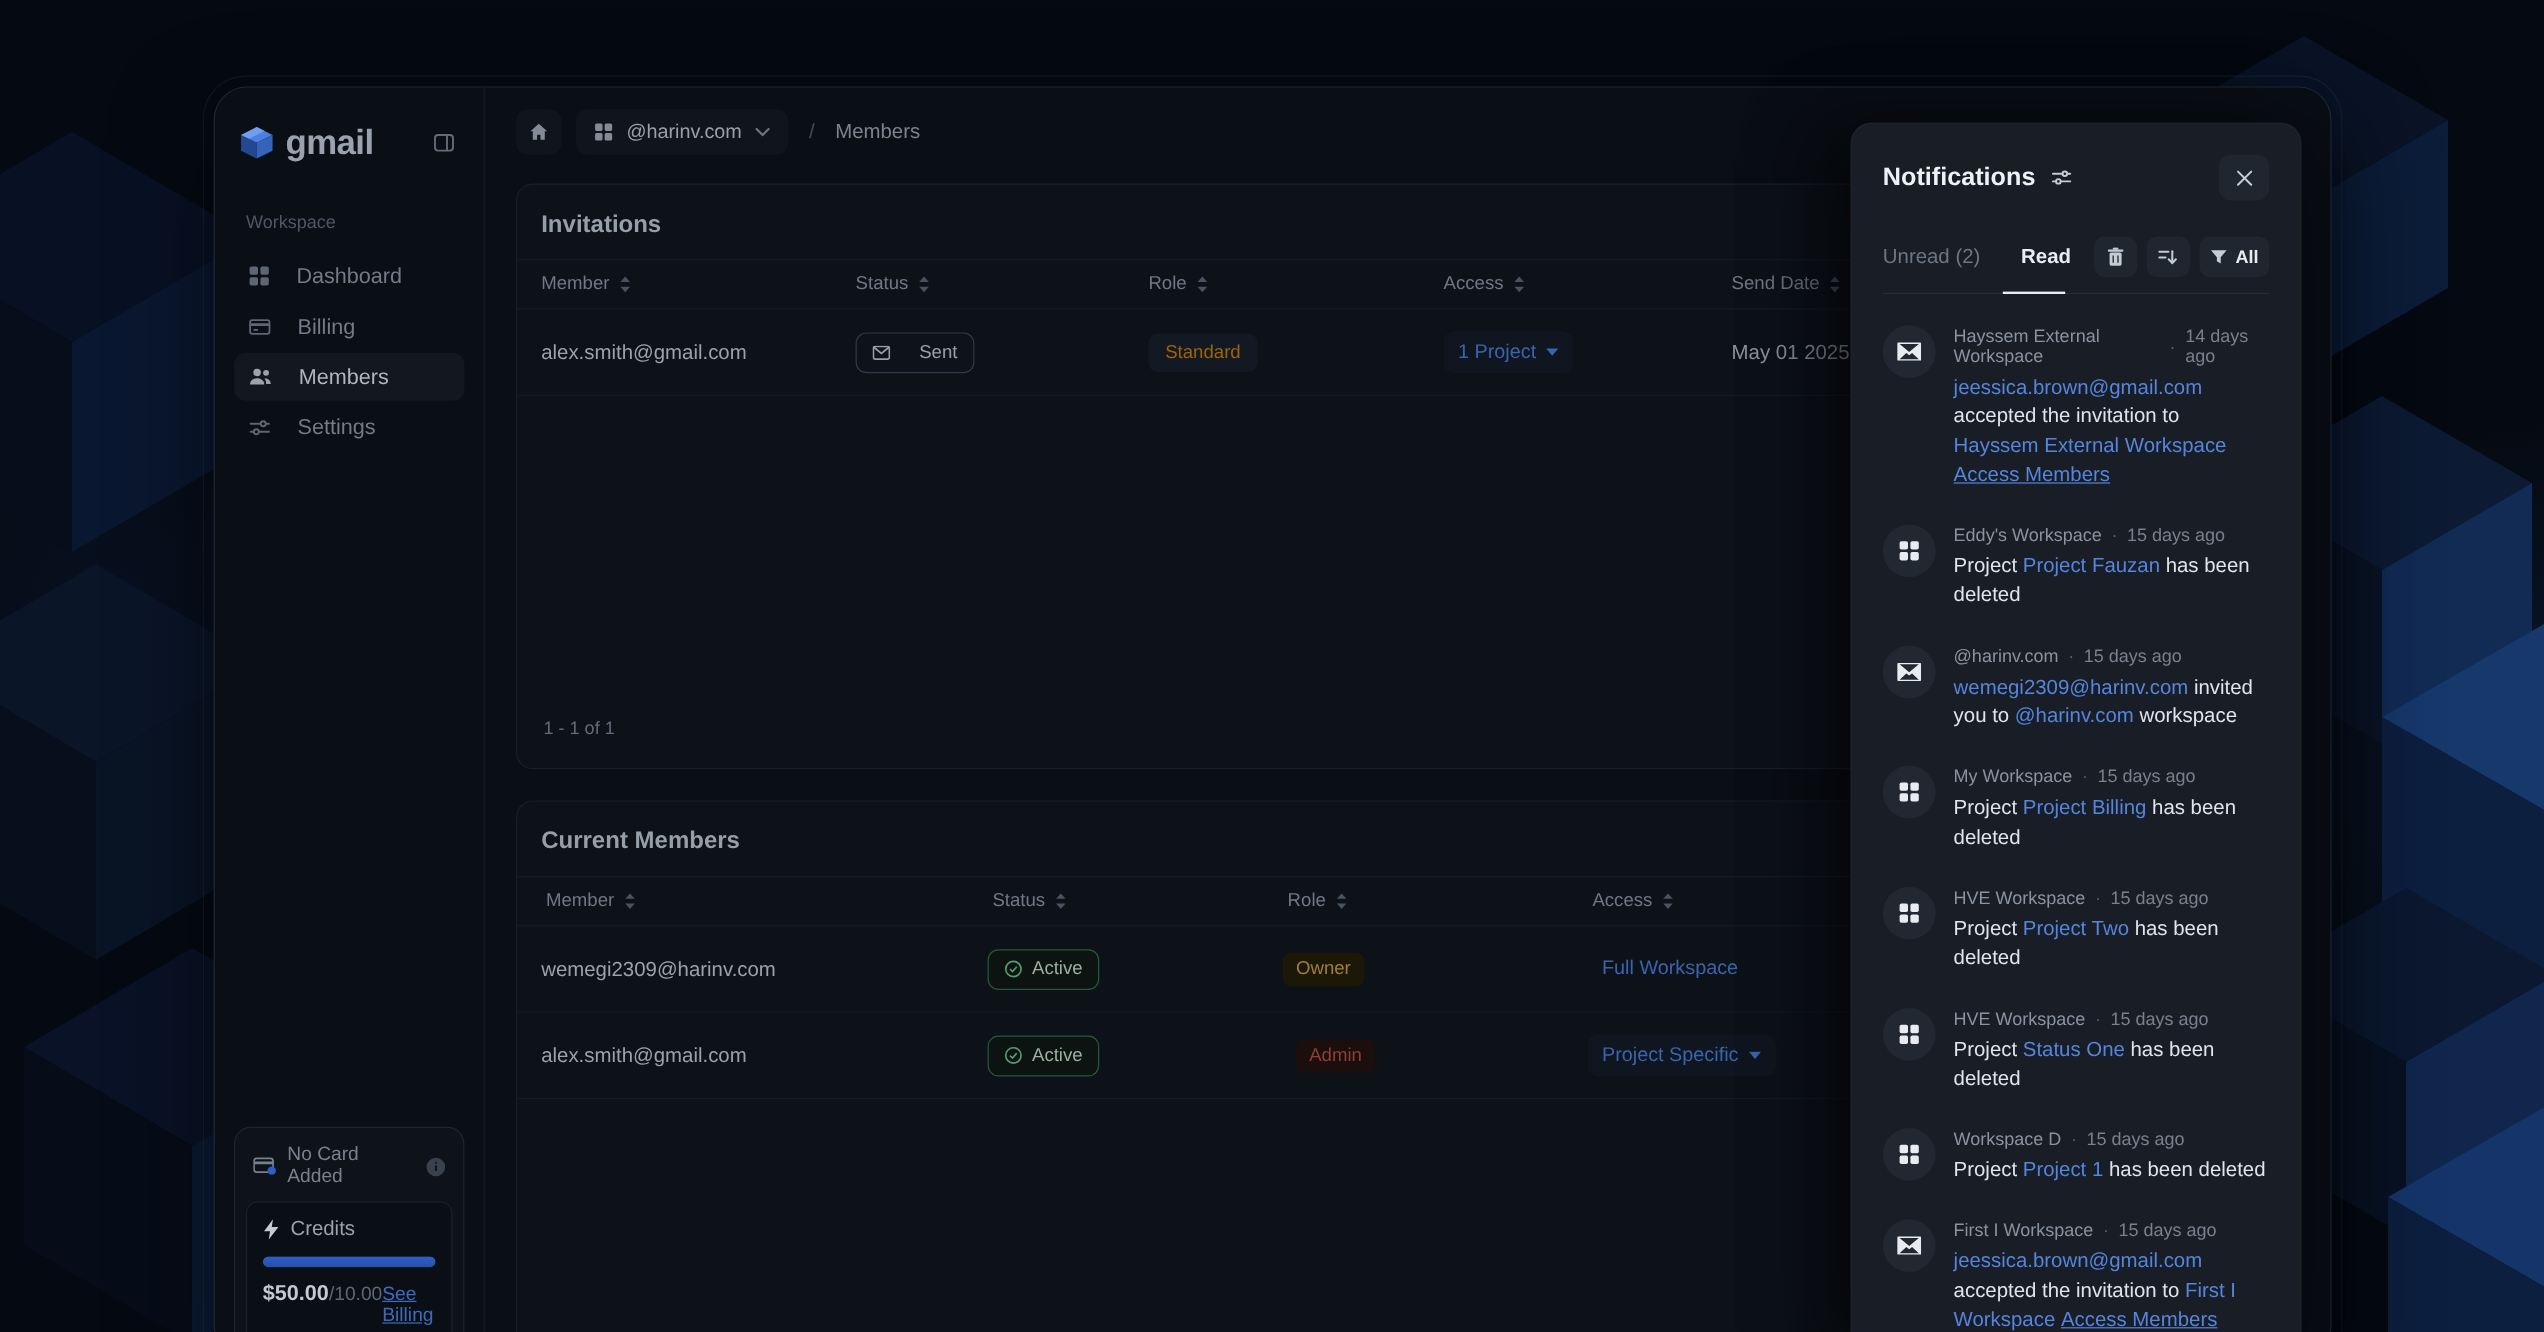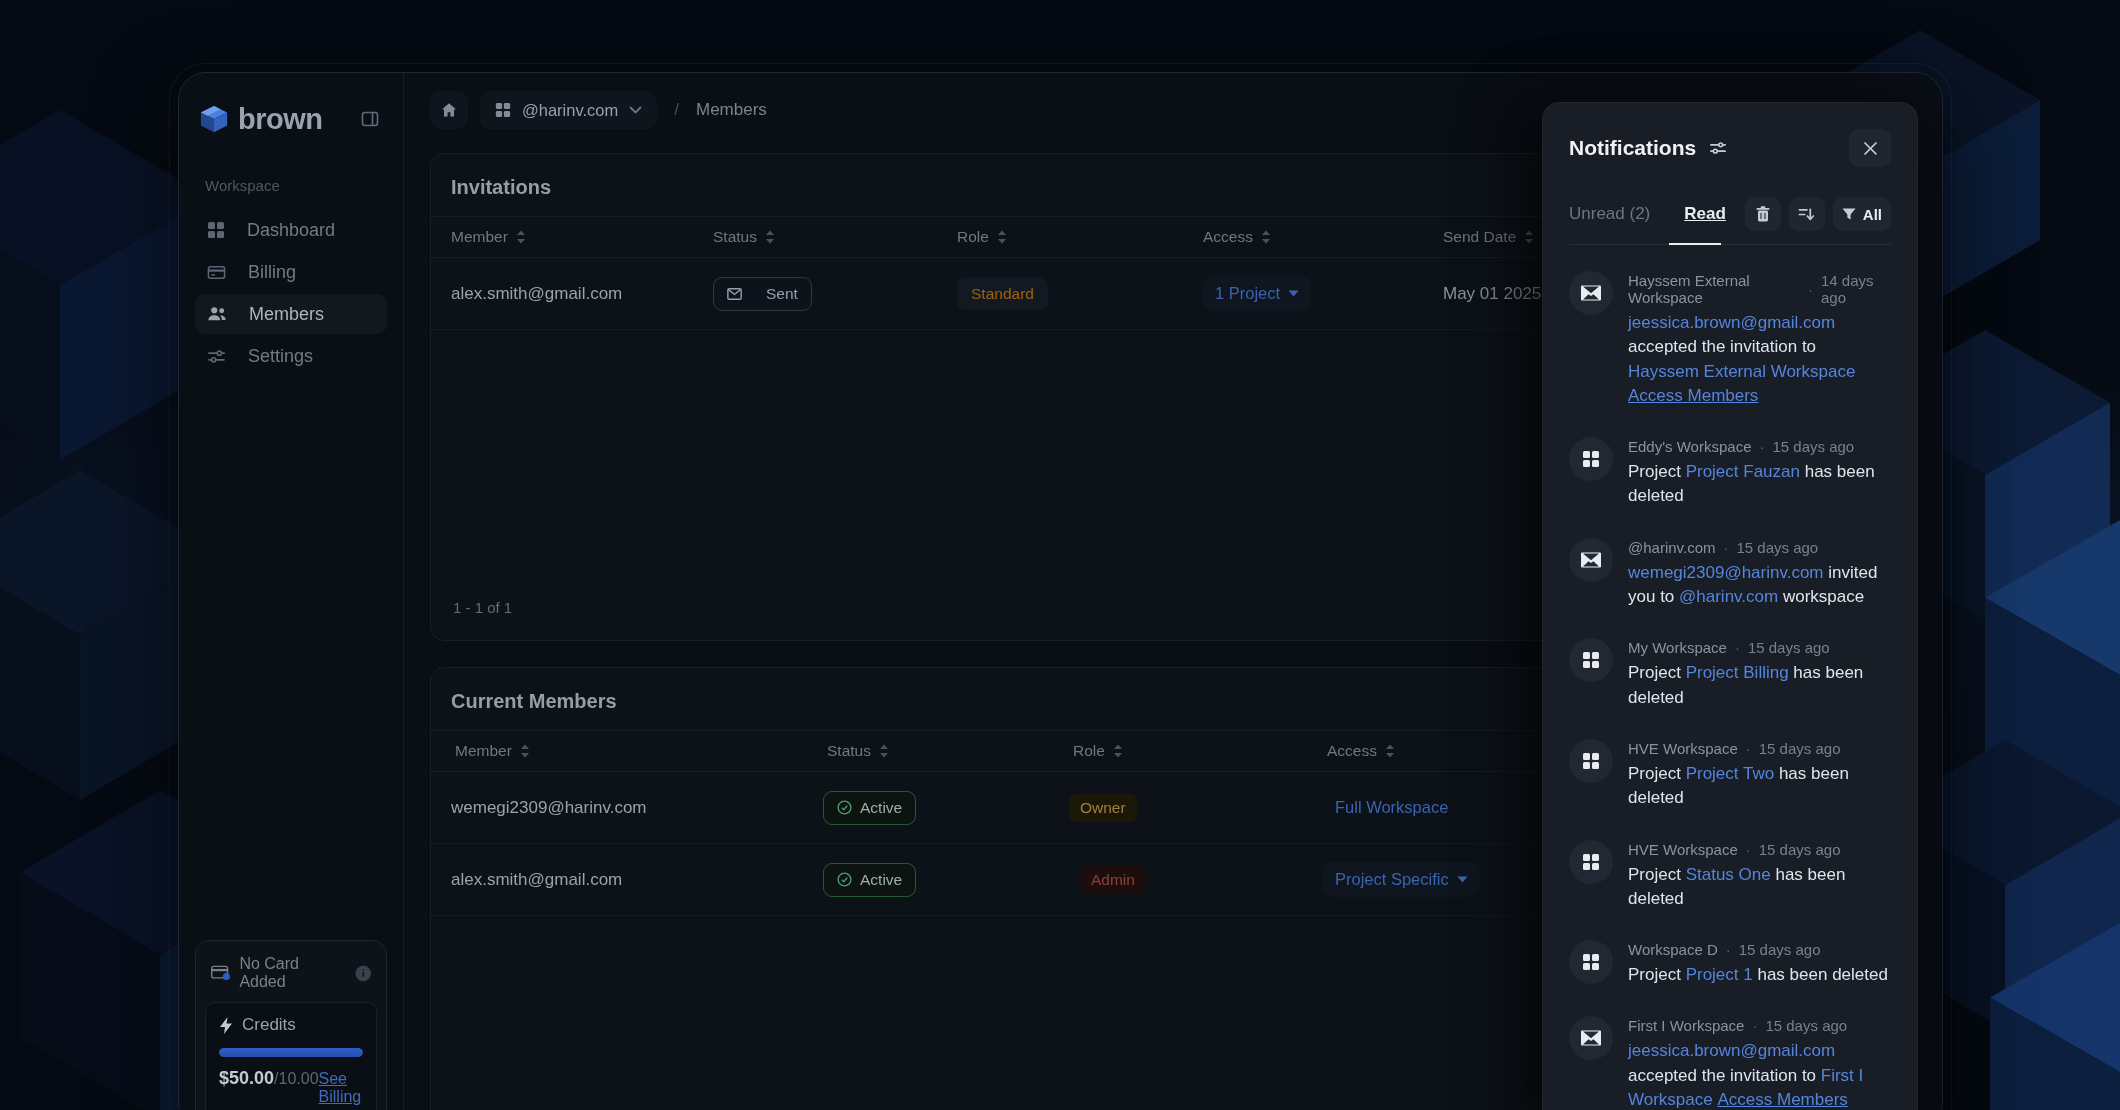--- a/index.html
+++ b/index.html
@@ -109,21 +109,21 @@
     box-shadow:-30px 0 60px rgba(0,0,0,0.45), 0 24px 80px rgba(0,0,0,0.5);
     padding:26px 26px 0; overflow:hidden; }
   .panel-head { display:flex; align-items:center; gap:13px; }
   .panel-title { font-size:21px; font-weight:700; color:#eef1f5; }
   .panel-head svg { color:#c6ccd4; }
   .close-btn { margin-left:auto; width:42px; height:38px; background:#20262f; border:none; border-radius:10px;
     display:flex; align-items:center; justify-content:center; color:#ccd2da; cursor:pointer; }
   .tabs-row { margin-top:30px; display:flex; align-items:center; border-bottom:1px solid #262d37; padding-bottom:13px; position:relative; }
   .tab { font-size:17px; color:#6d7683; cursor:pointer; background:none; border:none; }
   .tab + .tab { margin-left:34px; }
-  .tab.active { color:#e8edf3; font-weight:700;text-decoration:underline; }
+  .tab.active { color:#e8edf3; font-weight:700; }
   .tab-underline { position:absolute; bottom:-1px; left:100px; width:52px; height:2px; background:#e8edf3; }
   .tab-actions { margin-left:auto; display:flex; gap:8px; }
   .mini-btn { height:34px; min-width:36px; padding:0 9px; background:#20262f; border:none; border-radius:9px;
     display:flex; align-items:center; justify-content:center; gap:7px; color:#c6ccd4; cursor:pointer;
     font-size:15px; font-weight:600; }
   .mini-btn .lbl { color:#e8edf3; }
 
   .nlist { margin-top:26px; display:flex; flex-direction:column; gap:29px; }
   .nitem { display:flex; gap:15px; cursor:pointer; }
   .navatar { width:44px; height:44px; flex:0 0 44px; border-radius:50%; background:#222832;
@@ -190,21 +190,21 @@
   <div class="window">
 
     <aside class="sidebar">
       <div class="logo-row">
         <svg class="logo-mark" viewBox="0 0 32 32">
           <polygon points="16,2 30,9 16,16 2,9" fill="#4b7fe0"></polygon>
           <polygon points="2,9 16,16 16,30 2,23" fill="#24488f"></polygon>
           <polygon points="30,9 16,16 16,30 30,23" fill="#3562bb"></polygon>
           <polygon points="16,2 23,5.5 9,12.5 2,9" fill="#6fa0f0"></polygon>
         </svg>
-        <span class="logo-text">brown</span>
+        <span class="logo-text">gmail</span>
         <button class="collapse-btn">
           <svg width="20" height="20" viewBox="0 0 20 20" fill="none" stroke="currentColor" stroke-width="1.6">
             <rect x="2.5" y="3.5" width="15" height="13" rx="2.5"></rect>
               <line x1="12.5" y1="3.5" x2="12.5" y2="16.5"></line>
           </svg>
         </button>
       </div>
 
       <div class="section-label">Workspace</div>
 

